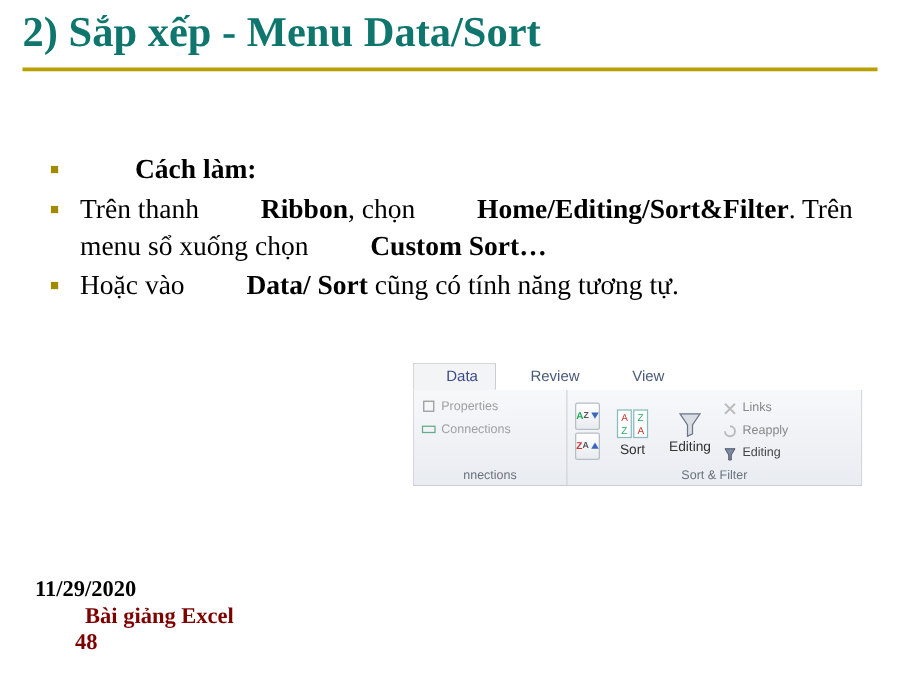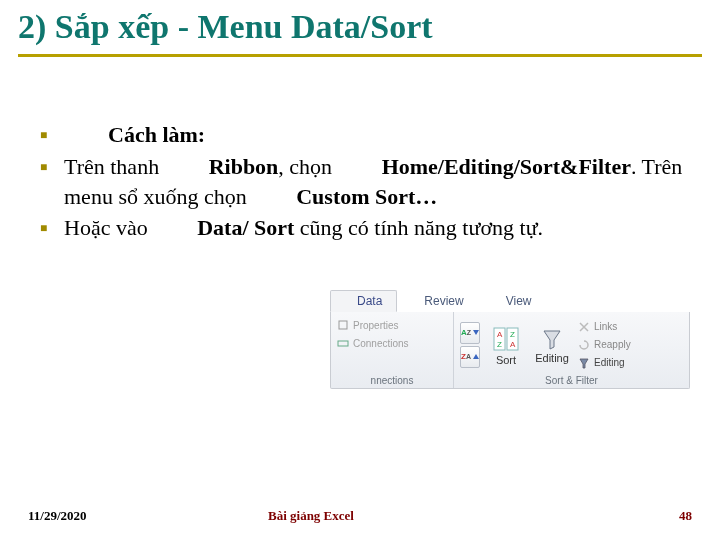--- a/index.html
+++ b/index.html
@@ -158,22 +158,23 @@
   .opts-col .r { display:flex; align-items:center; gap:4px; height:16px;}
   .opts-col .cic { width:12px;height:12px; display:inline-flex;align-items:center;justify-content:center;}
   .dark { color:#444; }
 
   .footer {
     position: absolute;
     left: 28px;
     right: 28px;
     bottom: 16px;
     display: flex;
-    font-size: 13px;
+    font-size: 18px;
     font-weight: bold;
+    flex-direction: column;
   }
   .footer .date  { color: #000; width: 200px; }
   .footer .ftitle{ color: #7d0000; flex:1; text-align:left; padding-left:40px;}
   .footer .page  { color: #7d0000; width: 50px; text-align:right; }
 </style>
 </head>
 <body>
 
 <div class="slide">
 

